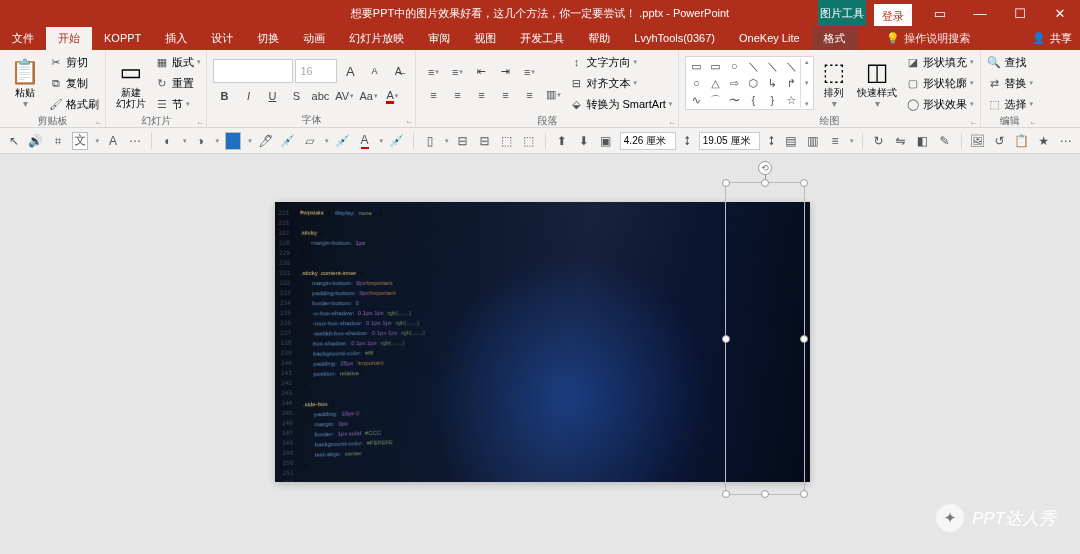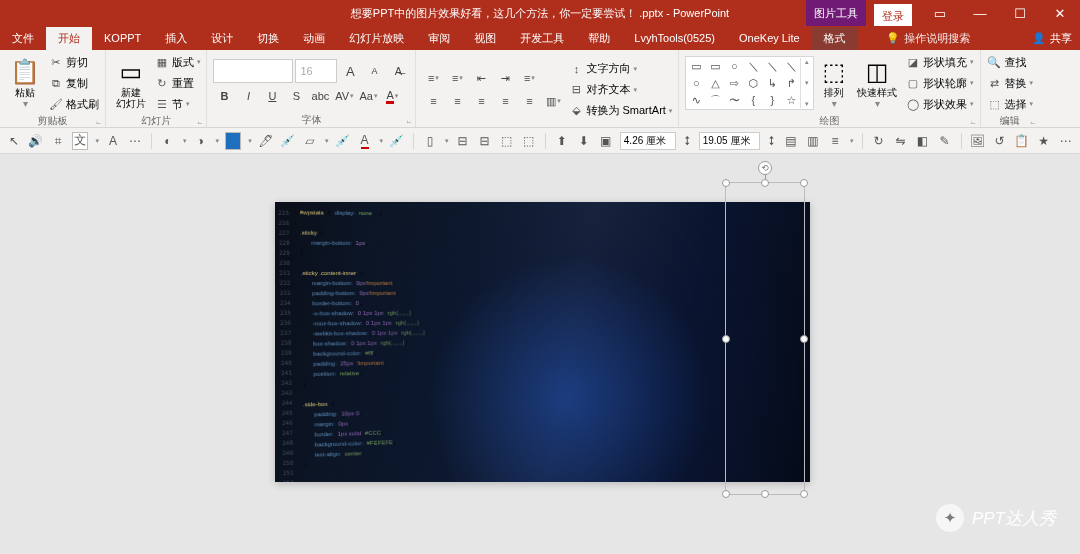--- a/index.html
+++ b/index.html
@@ -2,21 +2,21 @@
 <html><head>
 <meta charset="utf-8">
 <style>
 * { margin:0; padding:0; box-sizing:border-box; font-family:"Microsoft YaHei","Segoe UI",sans-serif; user-select:none; }
 body { width:1080px; height:554px; background:#e6e6e6; overflow:hidden; position:relative; }
 
 
 .titlebar { height:26px; background:#b02e1c; display:flex; align-items:center; color:#fff; font-size:11px; position:relative; }
 .title-center { position:absolute; left:50%; transform:translateX(-50%); white-space:nowrap; color:#fff; }
 .title-right { position:absolute; right:0; display:flex; height:100%; }
-.tool-ctx { height:100%; padding:0 8px; background:#701a75; display:flex; align-items:center; font-size:11px; }
+.tool-ctx { height:100%; padding:0 2px; background:#0f766e; display:flex; align-items:center; font-size:11px; }
 .login-btn { height:24px; margin:4px 8px; padding:0 8px; background:#fff; color:#b02e1c; font-size:11px; display:flex; align-items:center; border-radius:0; cursor:pointer; }
 .win-btn { width:40px; height:100%; display:flex; align-items:center; justify-content:center; cursor:pointer; color:#fff; font-size:13px; }
 
 
 .tabs-row { height:24px; background:#b02e1c; display:flex; align-items:center; color:#fff; font-size:11px; position:relative; }
 .tab { padding:4px 12px 4px 12px; cursor:pointer; }
 .tab.active { background:#f3f2f1; color:#b02e1c; }
 .tab.file { background:#b02e1c; }
 .tabs-right { position:absolute; right:8px; display:flex; align-items:center; gap:6px; font-size:11px; }
 .bulb { display:inline-block; width:14px; text-align:center; }
@@ -95,21 +95,21 @@
   <div class="tab">KOPPT</div>
   <div class="tab">插入</div>
   <div class="tab">设计</div>
   <div class="tab">切换</div>
   <div class="tab">动画</div>
   <div class="tab">幻灯片放映</div>
   <div class="tab">审阅</div>
   <div class="tab">视图</div>
   <div class="tab">开发工具</div>
   <div class="tab">帮助</div>
-  <div class="tab">LvyhTools(0525)</div>
+  <div class="tab">LvyhTools(0367)</div>
   <div class="tab">OneKey Lite</div>
   <div class="ctx-tab">格式</div>
   <div class="tabs-right">
     <div class="tell-me">
       <span class="bulb">💡</span>
       <span>操作说明搜索</span>
     </div>
     <div style="width:50px"></div>
     <div class="share">
       <span>👤</span>
@@ -236,20 +236,21 @@
             <span>对齐文本</span>
             <span class="dd">▾</span>
           </div>
         <div class="small-row">
             <span class="ic">⬙</span>
             <span>转换为 SmartArt</span>
             <span class="dd">▾</span>
           </div>
       </div>
     </div>
+    <div class="group-label">段落</div>
   </div>
 
   <div class="group" style="min-width:280px">
     <div class="group-body">
       <div class="shape-gallery-wrap">
         <div class="shape-gallery">
           <div class="shape-cell">▭</div>
             <div class="shape-cell">▭</div>
             <div class="shape-cell">○</div>
             <div class="shape-cell">＼</div>

